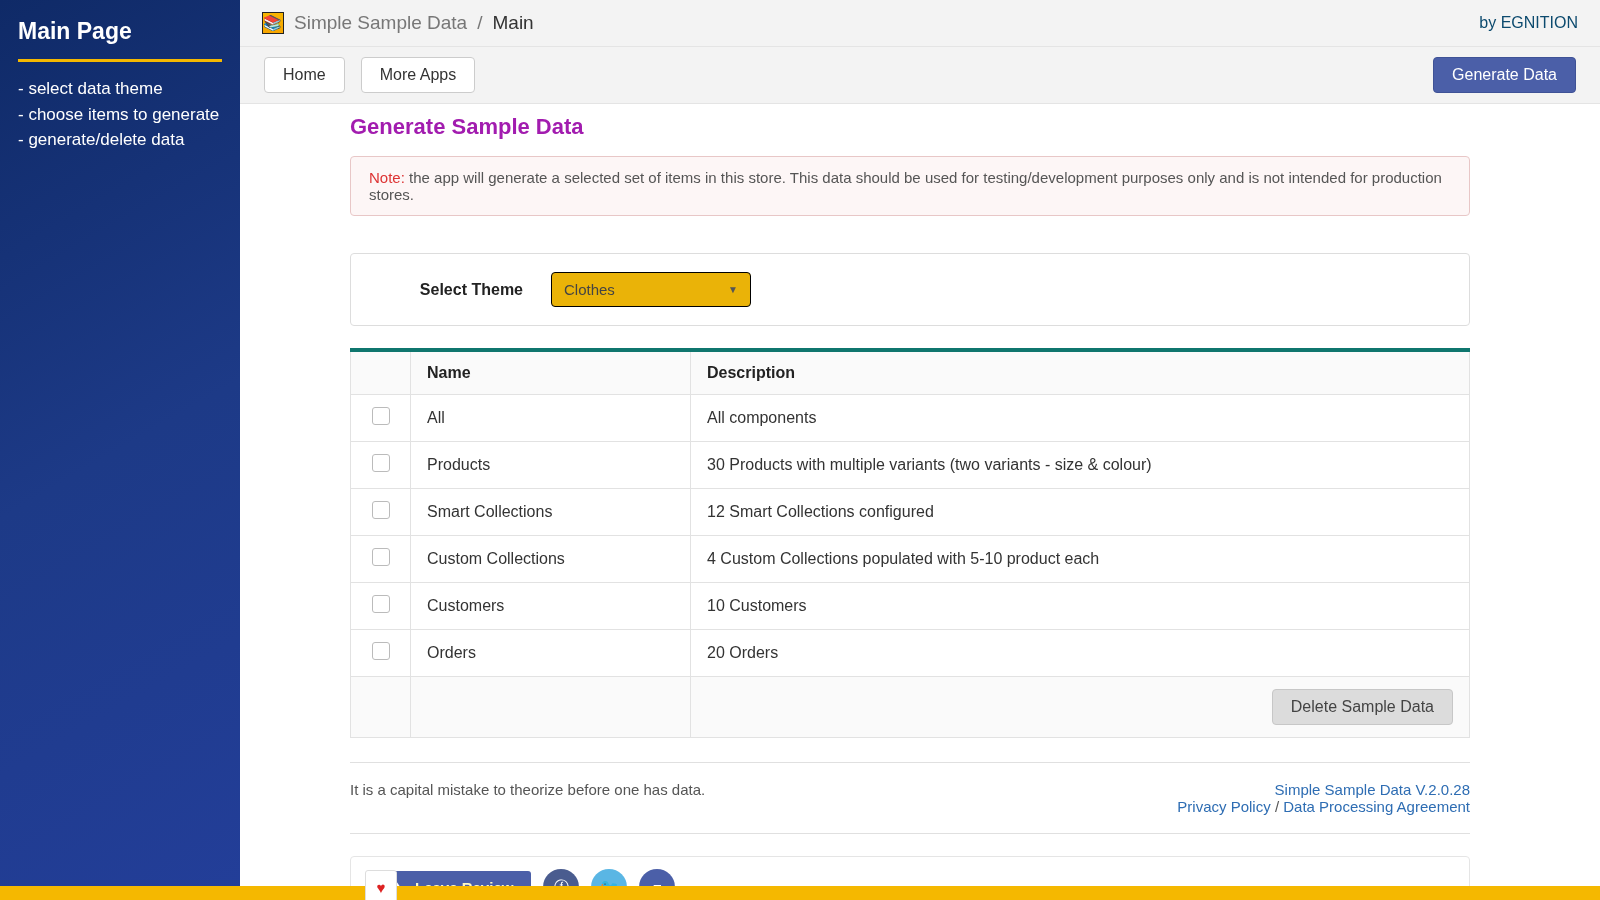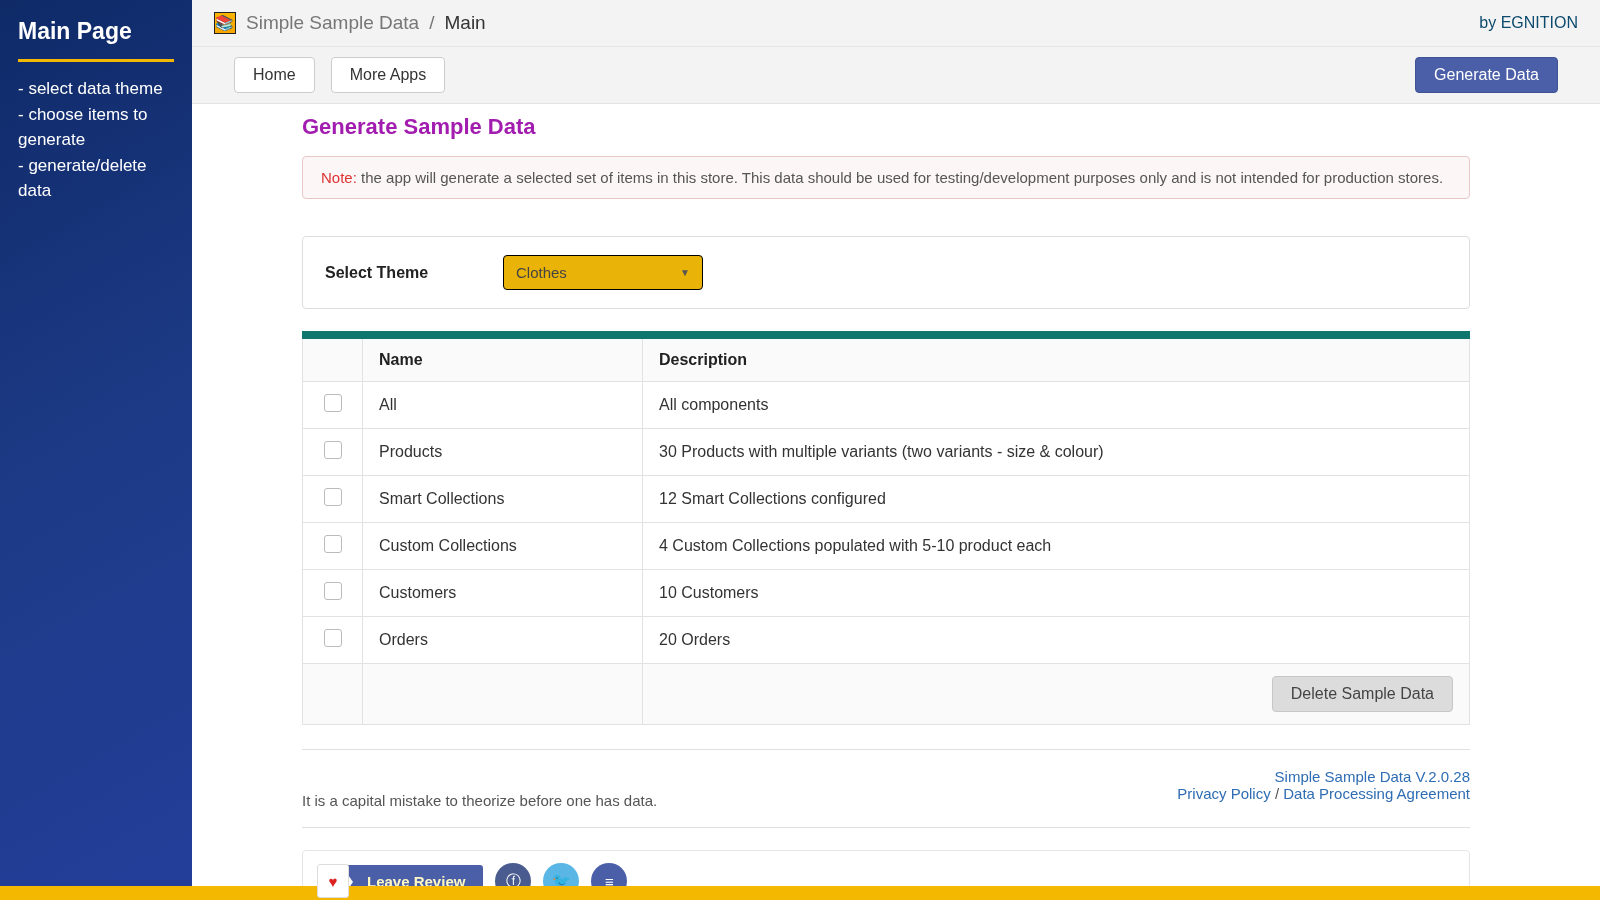--- a/index.html
+++ b/index.html
@@ -1,21 +1,21 @@
 <!DOCTYPE html>
 <html><head>
 <meta charset="utf-8">
 <style>
   * { box-sizing: border-box; margin: 0; padding: 0; }
   html, body { width: 1600px; height: 900px; overflow: hidden; font-family: "Segoe UI", "Helvetica Neue", Arial, sans-serif; }
   body { display: flex; }
 
   
   .sidebar {
-    width: 192px;
+    width: 240px;
     height: 900px;
     background: linear-gradient(150deg, #0f2a67 0%, #1d3a87 50%, #233e99 100%);
     color: #fff;
     padding: 18px;
   }
   .sidebar-title {
     font-size: 23px;
     font-weight: 700;
     padding-bottom: 14px;
     border-bottom: 3px solid #f5b800;
@@ -48,21 +48,21 @@
     display:flex;align-items:center;justify-content:center;
     font-size:15px;
   }
   .breadcrumb { color: #777; font-weight: 400; }
   .breadcrumb-current { color: #333; font-weight: 500; }
   .by-line { margin-left: auto; color: #0c4a6e; font-size: 16px; }
 
   .toolbar {
     background: #f3f3f3;
     border-bottom: 1px solid #e4e4e4;
-    padding: 10px 42px;
+    padding: 10px 24px;
     display: flex;
     align-items: center;
     gap: 16px;
   }
   .btn {
     padding: 8px 18px;
     border: 1px solid #ccc;
     border-radius: 4px;
     background: #fff;
     font-size: 16px;
@@ -98,48 +98,48 @@
 
   .theme-card {
     border: 1px solid #ddd;
     border-radius: 4px;
     padding: 18px 22px;
     display: flex;
     align-items: center;
     gap: 28px;
     margin-bottom: 22px;
   }
-  .theme-label { font-size: 16px; font-weight: 700; color: #222; width:150px;}
+  .theme-label { font-size: 16px; font-weight: 700; color: #222; width:150px;text-align:right;}
   .dropdown {
     width: 200px;
     border: 1px solid #000000;
     border-radius: 4px;
     padding: 8px 12px;
     font-size: 15px;
     color: #444;
     display:flex;align-items:center;justify-content:space-between;
     cursor:pointer;
     background:#eab308;
   }
   .caret { font-size: 10px; color:#555;}
 
-  table { width: 100%; border-collapse: collapse; border-top:8px solid #0f766e; }
+  table { width: 100%; border-collapse: collapse; border-top:4px solid #0f766e; }
   th, td { text-align: left; padding: 12px 16px; font-size: 16px; border: 1px solid #e2e2e2; }
   thead th { background: #fafafa; font-weight: 700; color: #222; }
   tbody td { color: #333; }
   th.check-col, td.check-col { width: 60px; text-align:center; }
   .chk {
     width: 18px; height: 18px; border: 1px solid #bbb; border-radius: 3px; display: inline-block;
     background:#fff; cursor:pointer;
   }
   tfoot td { background:#fafafa; text-align:right; }
   th.name-col, td.name-col { width: 280px; }
 
   .footer-row { display:flex; margin-top:24px; font-size:15px; border-top:1px solid #e0e0e0; padding-top:18px; padding-bottom:18px; border-bottom:1px solid #e0e0e0; }
-  .quote-col { color:#555;margin-top:24px; }
+  .quote-col { color:#555; }
   .quote-author { font-weight:700; color:#222; margin-top:4px;}
   .links-col { margin-left:auto; text-align:right; color:#555;}
   .links-col a { color:#2e6db3; text-decoration:none; }
   .links-col .sep { color:#555; }
 
   .social-row { margin-top:22px; border:1px solid #e5e5e5; border-radius:4px; padding:12px 14px; display:flex; align-items:center; gap:12px; }
   .heart-box { width:32px; height:34px; border:1px solid #ddd; border-radius:3px; display:flex;align-items:center;justify-content:center; color:#d22; font-size:15px; position:relative; margin-right:-20px; background:#fff; z-index:1;}
   .review-tag {
     position:relative;
     background:#4b5fa8; color:#fef9c3; padding:8px 18px 8px 26px; font-size:15px; font-weight:600;

